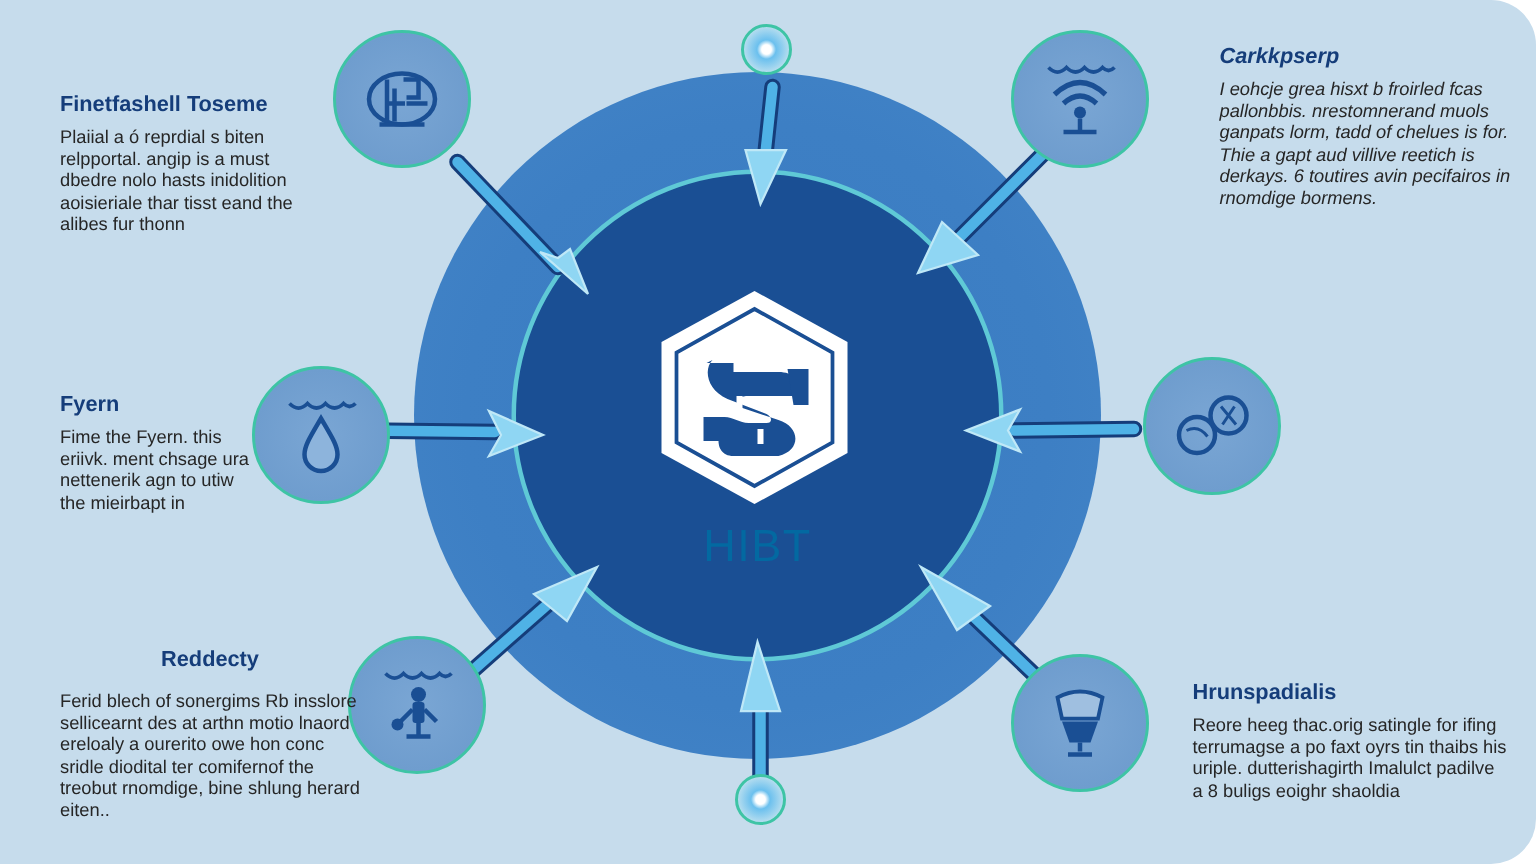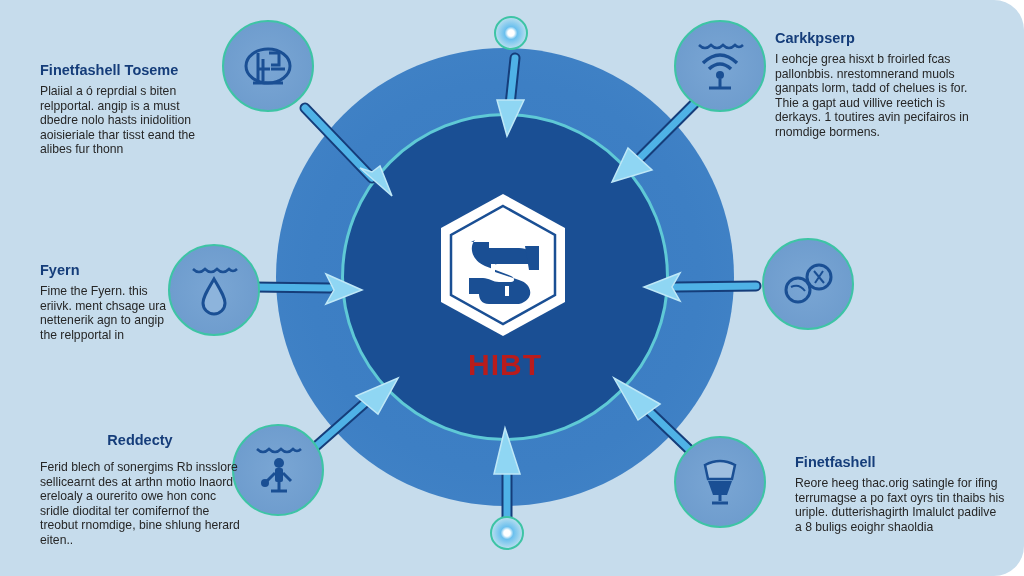--- a/index.html
+++ b/index.html
@@ -12,21 +12,21 @@
     position: absolute; left: 276px; top: 48px; width: 458px; height: 458px; border-radius: 50%;
     background: radial-gradient(circle at 50% 50%, #3a7bc2 0%, #3d7fc4 60%, #4586c8 100%);
   }
   .inner-ring {
     position: absolute; left: 341px; top: 113px; width: 328px; height: 328px; border-radius: 50%;
     background: #1a4f94; border: 3px solid #5fc9d6; box-sizing: border-box;
   }
   .center-logo { position: absolute; left: 433px; top: 190px; width: 140px; height: 150px; }
   .center-title {
     position: absolute; left: 405px; top: 348px; width: 200px; text-align: center;
-    color: #b91c1c; font-weight: bold; font-size: 30px; letter-spacing: 1px;
+    color: #0369a1; font-weight: normal; font-size: 30px; letter-spacing: 1px;
   }
   .node {
     position: absolute; width: 92px; height: 92px; border-radius: 50%;
     border: 2px solid #3ec4a5; box-sizing: border-box;
     background: radial-gradient(circle at 50% 50%, #7aa6d4 0%, #6f9dce 70%, #a9c6e0 100%);
     display: flex; align-items: center; justify-content: center;
   }
   .node svg { width: 54px; height: 54px; }
   .mini-node {
     position: absolute; width: 34px; height: 34px; border-radius: 50%;
@@ -151,29 +151,29 @@
       <path d="M12 10 q15 -8 30 0 l-3 14 h-24 z" fill="#9fbfe0" stroke="#1a4f94" stroke-width="2.5"></path>
       <path d="M15 26 h24 l-5 14 h-14 z" fill="#1a4f94"></path>
       <path d="M27 40 v6 M19 48 h16" stroke="#1a4f94" stroke-width="3"></path>
     </svg>
   </div>
 
   <div class="text-block" style="left:40px; top:62px; width:180px;">
     <h3>Finetfashell Toseme</h3>
     <p>Plaiial a ó reprdial s biten relpportal. angip is a must dbedre nolo hasts inidolition aoisieriale thar tisst eand the alibes fur thonn</p>
   </div>
-  <div class="text-block" style="left:775px; top:30px; width:210px;">
+  <div class="text-block" style="left:813px; top:30px; width:210px;font-style:italic;">
     <h3>Carkkpserp</h3>
-    <p>I eohcje grea hisxt b froirled fcas pallonbbis. nrestomnerand muols ganpats lorm, tadd of chelues is for. Thie a gapt aud villive reetich is derkays. 1 toutires avin pecifairos in rnomdige bormens.</p>
+    <p>I eohcje grea hisxt b froirled fcas pallonbbis. nrestomnerand muols ganpats lorm, tadd of chelues is for. Thie a gapt aud villive reetich is derkays. 6 toutires avin pecifairos in rnomdige bormens.</p>
   </div>
   <div class="text-block" style="left:40px; top:262px; width:130px;">
     <h3>Fyern</h3>
-    <p>Fime the Fyern. this eriivk. ment chsage ura nettenerik agn to angip the relpportal in</p>
+    <p>Fime the Fyern. this eriivk. ment chsage ura nettenerik agn to utiw the mieirbapt in</p>
   </div>
   <div class="text-block" style="left:40px; top:432px; width:200px;">
     <h3 style="margin-bottom:12px;text-align:center;">Reddecty</h3>
     <p>Ferid blech of sonergims Rb insslore sellicearnt des at arthn motio lnaord ereloaly a ourerito owe hon conc sridle diodital ter comifernof the treobut rnomdige, bine shlung herard eiten..</p>
   </div>
   <div class="text-block" style="left:795px; top:454px; width:210px;">
-    <h3>Finetfashell</h3>
+    <h3>Hrunspadialis</h3>
     <p>Reore heeg thac.orig satingle for ifing terrumagse a po faxt oyrs tin thaibs his uriple. dutterishagirth Imalulct padilve a 8 buligs eoighr shaoldia</p>
   </div>
 </div>
 
 </body></html>

